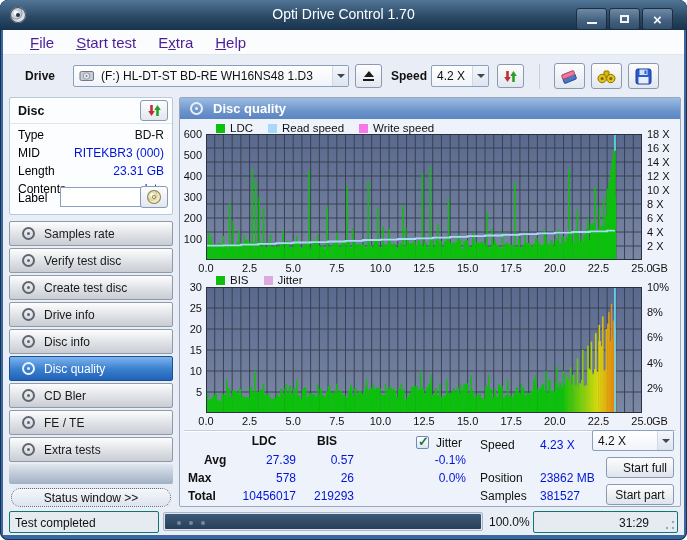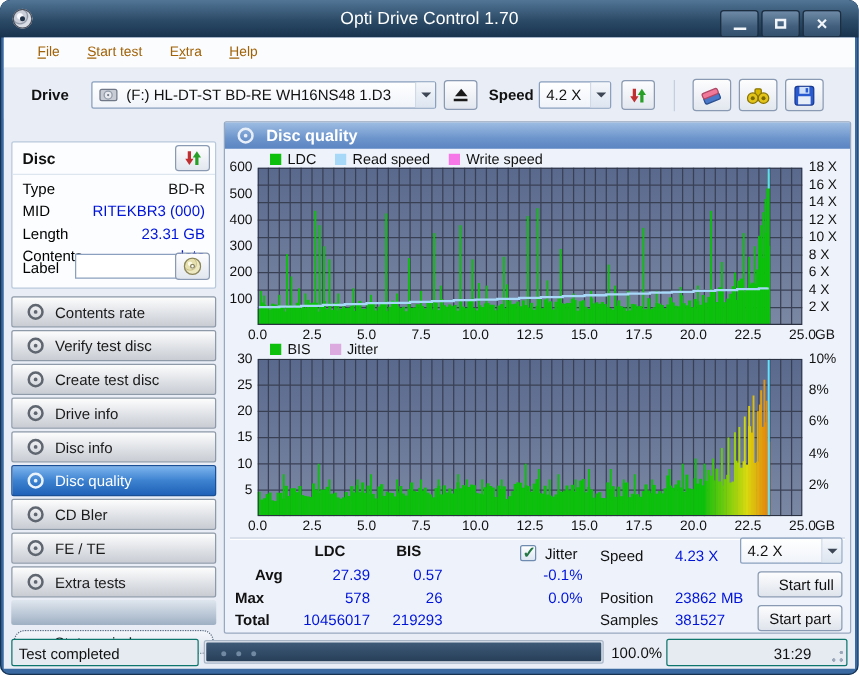--- a/index.html
+++ b/index.html
@@ -12,33 +12,33 @@
   .app-icon::after{content:"";position:absolute;left:6px;top:6px;width:4px;height:4px;border-radius:50%;background:#203248;}
   .title{position:absolute;left:0;right:0;top:6px;text-align:center;color:#fff;font-size:14px;}
   .winbtns{position:absolute;right:14px;top:8px;display:flex;gap:2px;}
   .wbtn{width:31px;height:22px;background:linear-gradient(#6e8aa6,#42607e 60%,#33506d);border:1px solid #1d2e40;border-radius:3px;display:flex;align-items:center;justify-content:center;cursor:pointer;}
   .g-min{width:10px;height:2px;background:#f2f6fa;margin-top:8px;}
   .g-max{width:9px;height:8px;border:2px solid #f2f6fa;}
   .g-close{color:#f2f6fa;font-size:15px;line-height:1;font-weight:bold;}
   
   .client{position:absolute;top:30px;left:3px;right:3px;bottom:5px;background:#e9eef6;overflow:hidden;}
   .menubar{position:absolute;top:0;left:0;right:0;height:25px;background:#fbfcfe;border-bottom:1px solid #e2e7ee;display:flex;align-items:center;padding-left:18px;gap:4px;}
-  .menu-item{font-size:11px;color:#a16207;padding:3px 9px;cursor:default;}
+  .menu-item{font-size:15px;color:#4c1d95;padding:3px 9px;cursor:default;}
   .menu-item u{text-decoration:underline;}
   .toolbar{position:absolute;top:26px;left:0;right:0;height:39px;background:#e9eef6;}
   .lbl{font-size:12px;color:#111;}
   .bold{font-weight:bold;}
   .combo{position:absolute;border:1px solid #8aa0be;background:linear-gradient(#ffffff,#f0f4fa);border-radius:2px;display:flex;align-items:center;font-size:12px;color:#111;padding-left:5px;cursor:pointer;}
   .combo .arrowbox{margin-left:auto;align-self:stretch;width:16px;display:flex;align-items:center;justify-content:center;border-left:1px solid #d0d9e6;background:linear-gradient(#f4f7fb,#dde5f0);}
   .tri-down{width:0;height:0;border-left:4px solid transparent;border-right:4px solid transparent;border-top:4px solid #3c4654;}
   .tbtn{position:absolute;border:1px solid #8a9ab2;border-radius:3px;background:linear-gradient(#fdfdfe,#e2e7ef);display:flex;align-items:center;justify-content:center;flex-direction:column;cursor:pointer;padding:0;}
   .vsep{position:absolute;left:536px;top:62px;width:1px;height:25px;background:#c6cfdc;}
   
   .workspace{position:absolute;top:65px;left:6px;right:6px;bottom:28px;}
-  .sidebar{position:absolute;left:0;top:16px;width:180px;height:100%;}
+  .sidebar{position:absolute;left:0;top:0;width:180px;height:100%;}
   .disc-panel{position:absolute;left:0;top:2px;width:164px;height:118px;background:#fbfdff;border:1px solid #b9c9dc;border-radius:2px;}
   .dp-head{position:absolute;left:0;top:0;right:0;height:26px;border-bottom:1px solid #dde5ef;}
   .dp-title{position:absolute;left:8px;top:6px;font-size:12.5px;font-weight:bold;color:#111;}
   .dp-refresh{position:absolute;right:4px;top:2px;width:28px;height:21px;}
   .dp-rows{position:absolute;left:0;top:28px;right:0;}
   .dp-row{display:flex;justify-content:space-between;padding:1px 8px;font-size:12px;line-height:16px;}
   .dp-row .v{color:#111;}
   .dp-row .v.blue{color:#0014d8;}
   .dp-label-row{position:absolute;left:0;bottom:5px;right:0;height:22px;}
   .dp-label-row .lab{position:absolute;left:8px;top:4px;font-size:12px;}
@@ -226,21 +226,21 @@
             <span class="lab">Label</span>
             <input class="dp-input" value="" style="">
             <button class="tbtn dp-discbtn">
                 <span class="cd-mini"></span>
               </button>
           </div>
         </div>
         <div class="navstack" id="navButtons">
             <div class="navbtn">
        <span class="nav-icon"></span>
-       <span>Contents rate</span>
+       <span>Samples rate</span>
      </div>
             <div class="navbtn">
        <span class="nav-icon"></span>
        <span>Verify test disc</span>
      </div>
             <div class="navbtn">
        <span class="nav-icon"></span>
        <span>Create test disc</span>
      </div>
             <div class="navbtn">

